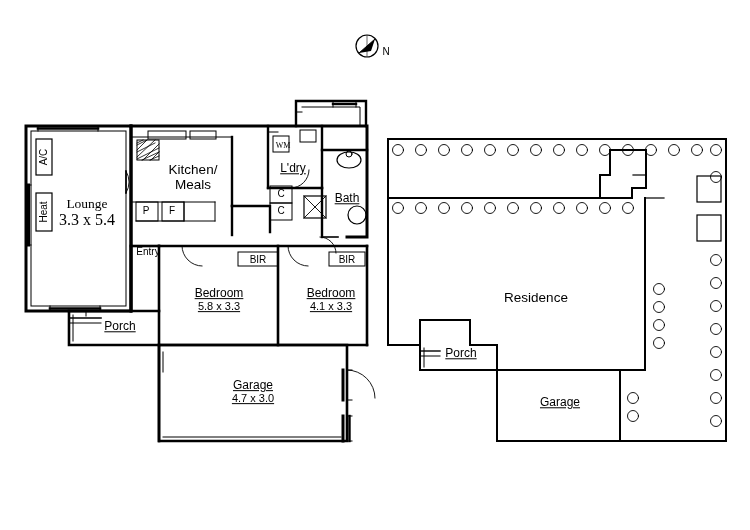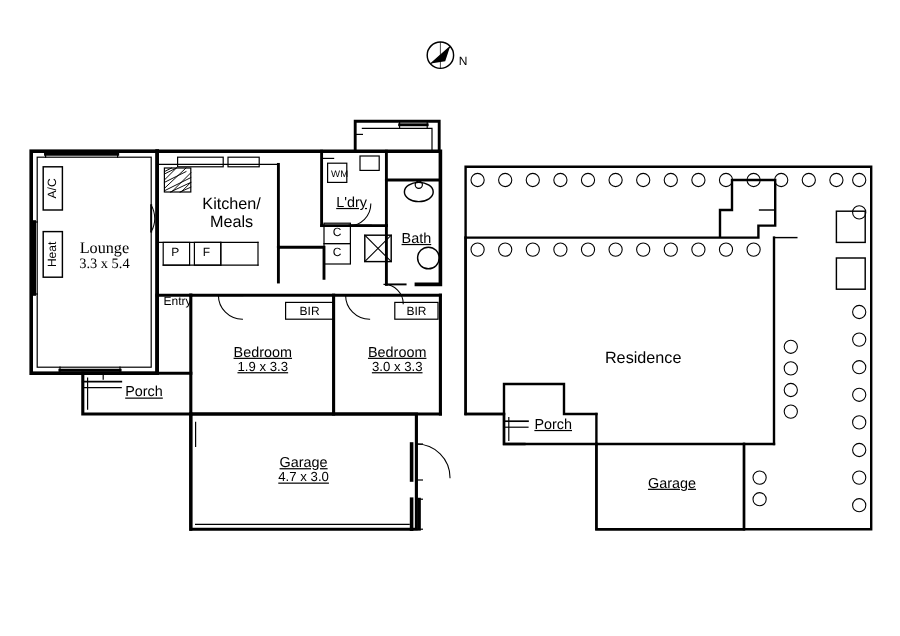--- a/index.html
+++ b/index.html
@@ -29,21 +29,21 @@
     line-height: 1.12;
     text-align: center;
     transform: translate(-50%, -50%);
   }
   .lbl.big   { font-size: 13.5px; }
   .lbl.med   { font-size: 12px; text-decoration: underline; }
   .lbl.small { font-size: 10px; }
   .lbl.tiny  { font-size: 8px; }
   .lbl.vert  { writing-mode: vertical-rl; text-orientation: mixed; transform: translate(-50%,-50%) rotate(180deg); }
   .lbl .dim { display: block; font-size: 11px; }
-  .lbl.big .dim { font-size: 12px; }
+  .lbl.big .dim { font-size: 16px; }
 </style>
 </head>
 <body>
 
 <svg id="floorplan" viewBox="0 0 750 530" xmlns="http://www.w3.org/2000/svg">
   <rect x="0" y="0" width="750" height="530" fill="#ffffff"></rect>
 
   <g>
     <circle cx="367" cy="46" r="11" fill="#ffffff" stroke="#000" stroke-width="1.2"></circle>
     <path d="M359 53 L375 39 L371 51 Z" fill="#000"></path>
@@ -282,46 +282,46 @@
 <div class="lbl small" style="left:148px; top:252px;">
   <span>Entry</span>
 </div>
 
 <div class="lbl med" style="left:120px; top:327px;">
   <span>Porch</span>
 </div>
 
 <div class="lbl med" style="left:219px; top:300px;">
   <span>Bedroom</span>
-  <span class="dim">1.9 x 3.3</span>
+  <span class="dim">5.8 x 3.3</span>
 </div>
 
 <div class="lbl med" style="left:331px; top:300px;">
   <span>Bedroom</span>
-  <span class="dim">3.0 x 3.3</span>
+  <span class="dim">4.1 x 3.3</span>
 </div>
 
 <div class="lbl med" style="left:253px; top:392px;">
   <span>Garage</span>
   <span class="dim">4.7 x 3.0</span>
 </div>
 
 <div class="lbl small vert" style="left:44px; top:157px;">
   <span>A/C</span>
 </div>
 <div class="lbl small vert" style="left:44px; top:212px;">
   <span>Heat</span>
 </div>
 <div class="lbl small" style="left:146px; top:211px;">
   <span>P</span>
 </div>
 <div class="lbl small" style="left:172px; top:211px;">
   <span>F</span>
 </div>
-<div class="lbl tiny" style="left:283px; top:146px;">
+<div class="lbl tiny" style="left:283px; top:146px;font-family:Liberation Serif, serif;">
   <span>WM</span>
 </div>
 <div class="lbl small" style="left:281px; top:194px;">
   <span>C</span>
 </div>
 <div class="lbl small" style="left:281px; top:211px;">
   <span>C</span>
 </div>
 <div class="lbl small" style="left:258px; top:260px;">
   <span>BIR</span>

